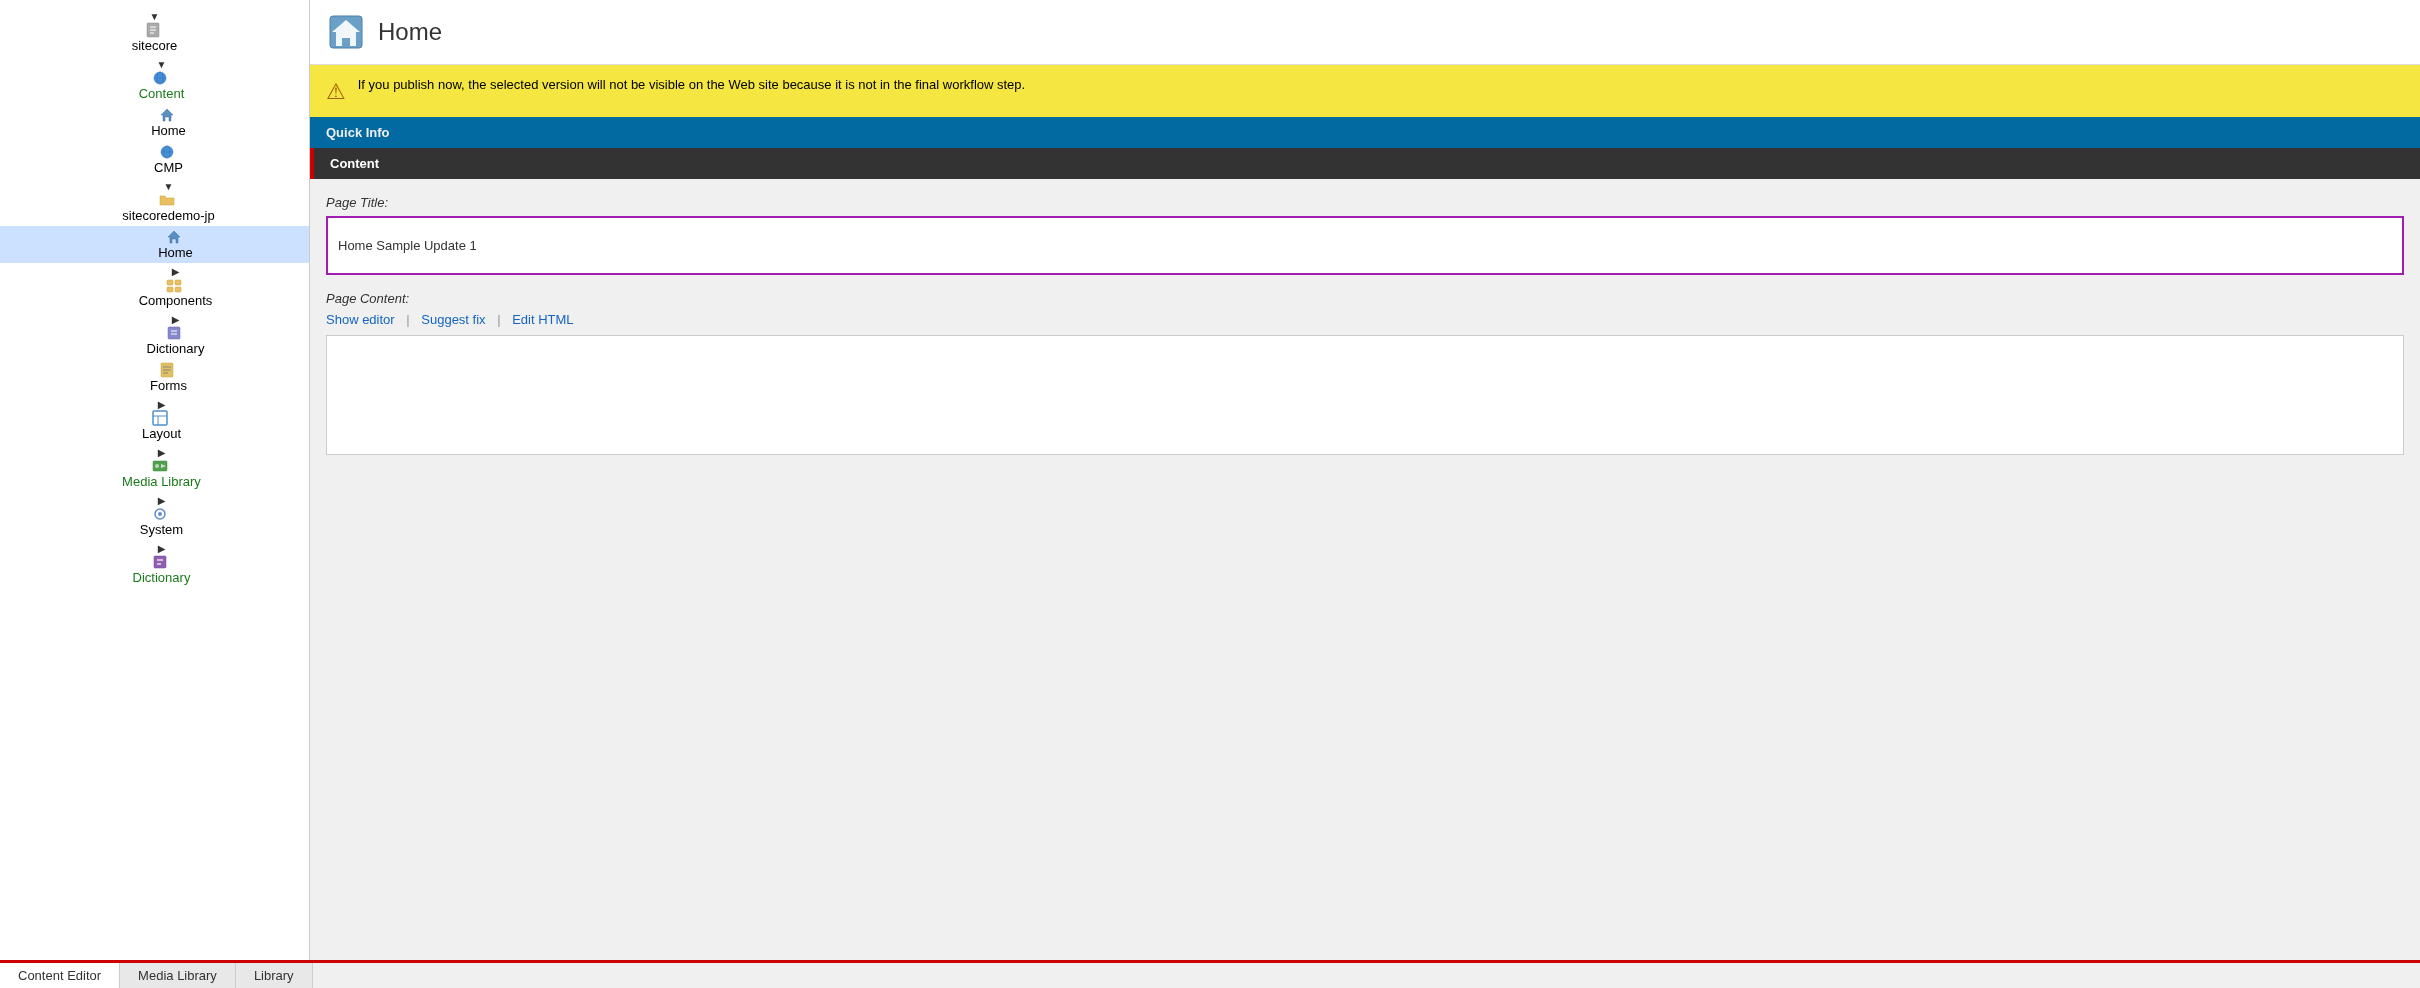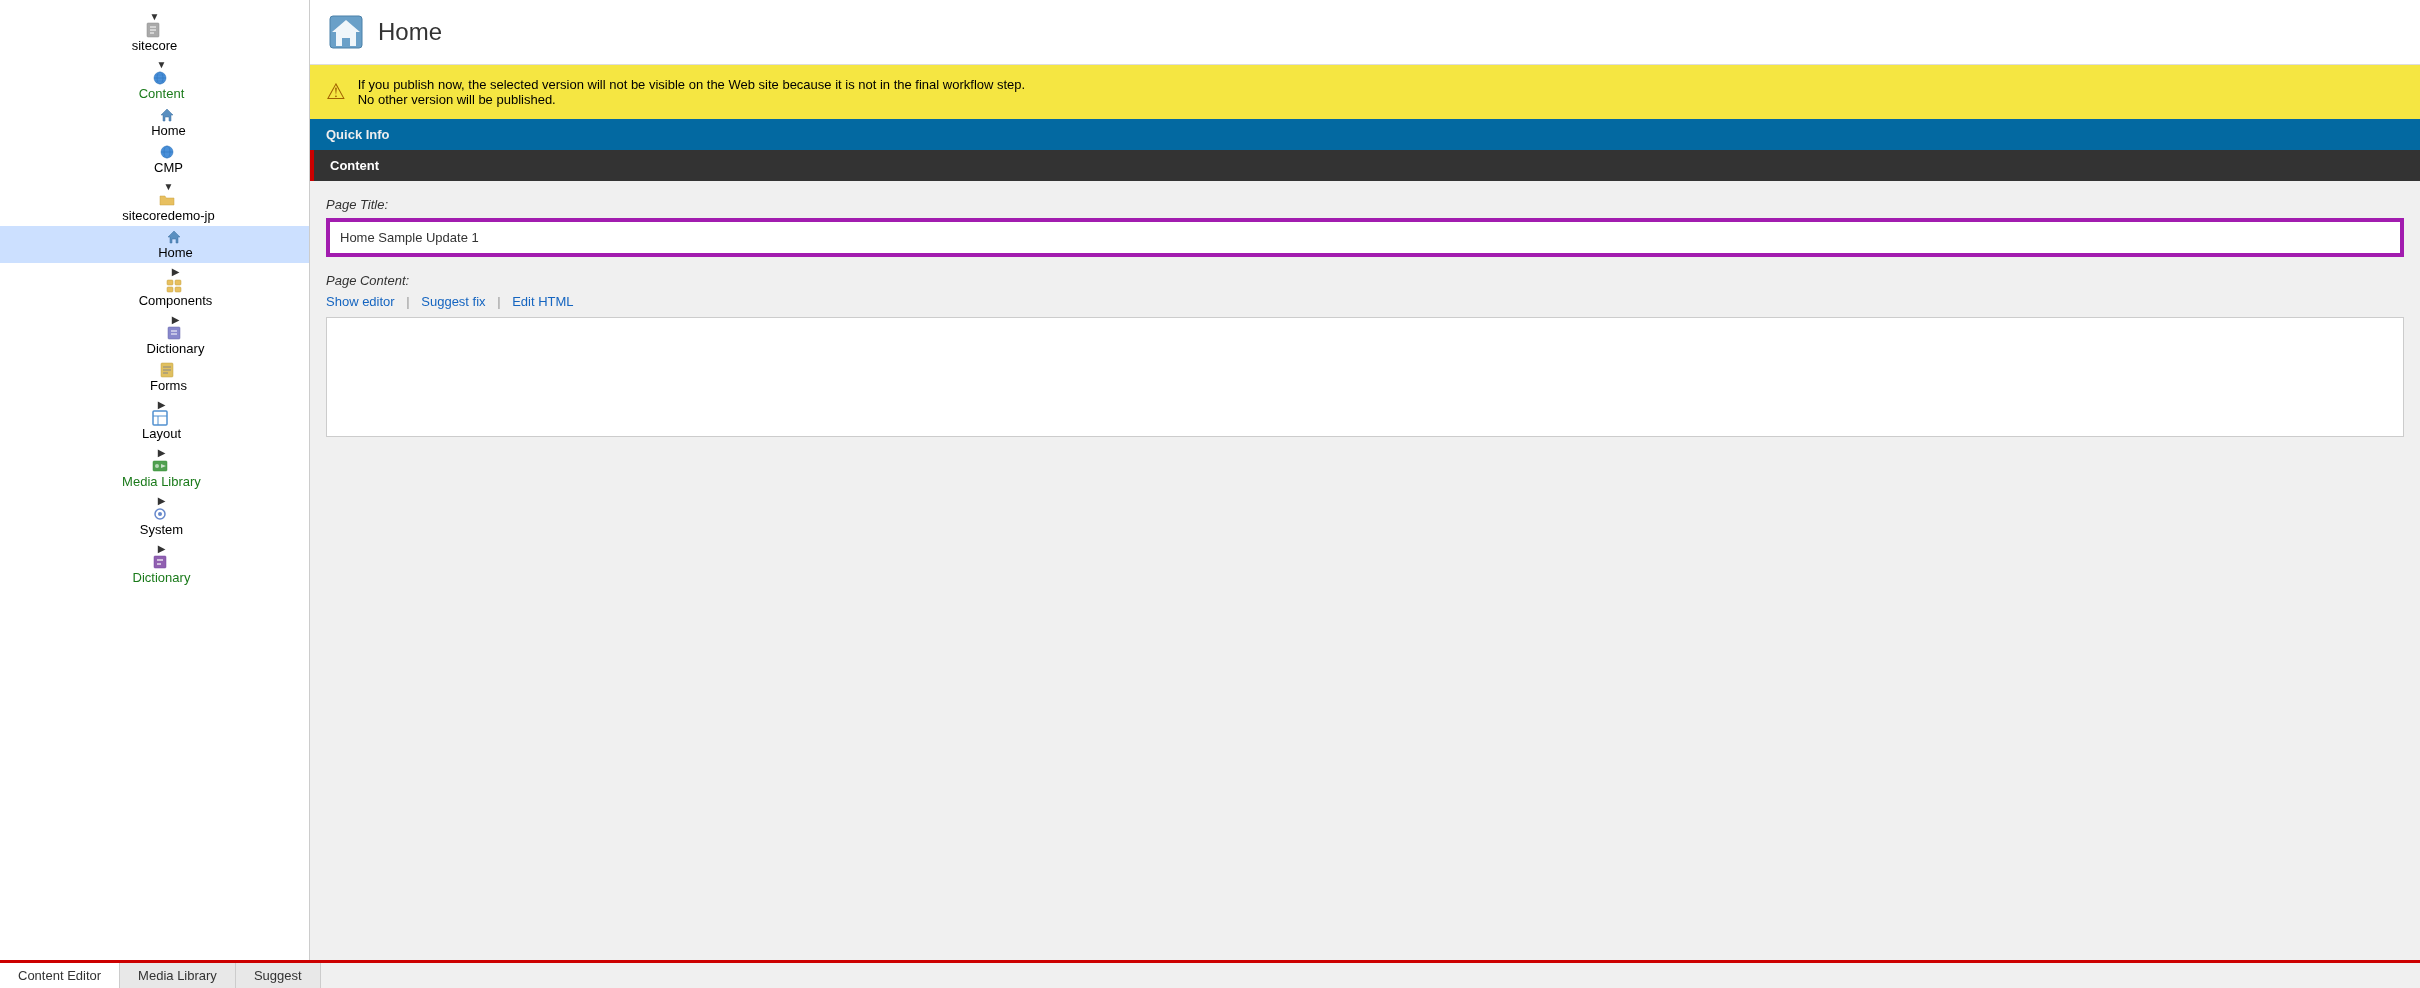--- a/index.html
+++ b/index.html
@@ -128,22 +128,22 @@
     .field-label {
       font-size: 13px;
       color: #333;
       margin-bottom: 6px;
       font-weight: normal;
       font-style: italic;
     }
 
     .field-input {
       width: 100%;
-      padding: 8px 10px;
-      border: 4px solid #a21caf;
+      padding: 20px 10px;
+      border: 2px solid #a21caf;
       background: #fff;
       font-size: 13px;
       color: #333;
       margin-bottom: 16px;
     }
 
     .field-actions {
       display: flex;
       align-items: center;
       gap: 0;
@@ -372,21 +372,20 @@
           <polygon points="20,8 34,20 30,20 30,34 24,34 24,26 16,26 16,34 10,34 10,20 6,20" fill="#fff" opacity="0.9"></polygon>
         </svg>
       </span>
       <span class="page-header-title">Home</span>
     </div>
 
     <div class="warning-banner">
       <span class="warning-icon">⚠</span>
       <div>
         <div>If you publish now, the selected version will not be visible on the Web site because it is not in the final workflow step.</div>
-        <div>No other version will be published.</div>
       </div>
     </div>
 
     <div class="section-header">
       <span>Quick Info</span>
     </div>
 
     <div class="section-header dark">
       <span>Content</span>
     </div>
@@ -414,15 +413,15 @@
 </div>
 
 <div class="bottom-tabs">
   <div class="bottom-tab active">
     <span>Content Editor</span>
   </div>
   <div class="bottom-tab">
     <span>Media Library</span>
   </div>
   <div class="bottom-tab">
-    <span>Suggest</span>
+    <span>Library</span>
   </div>
 </div>
 
 </body></html>

